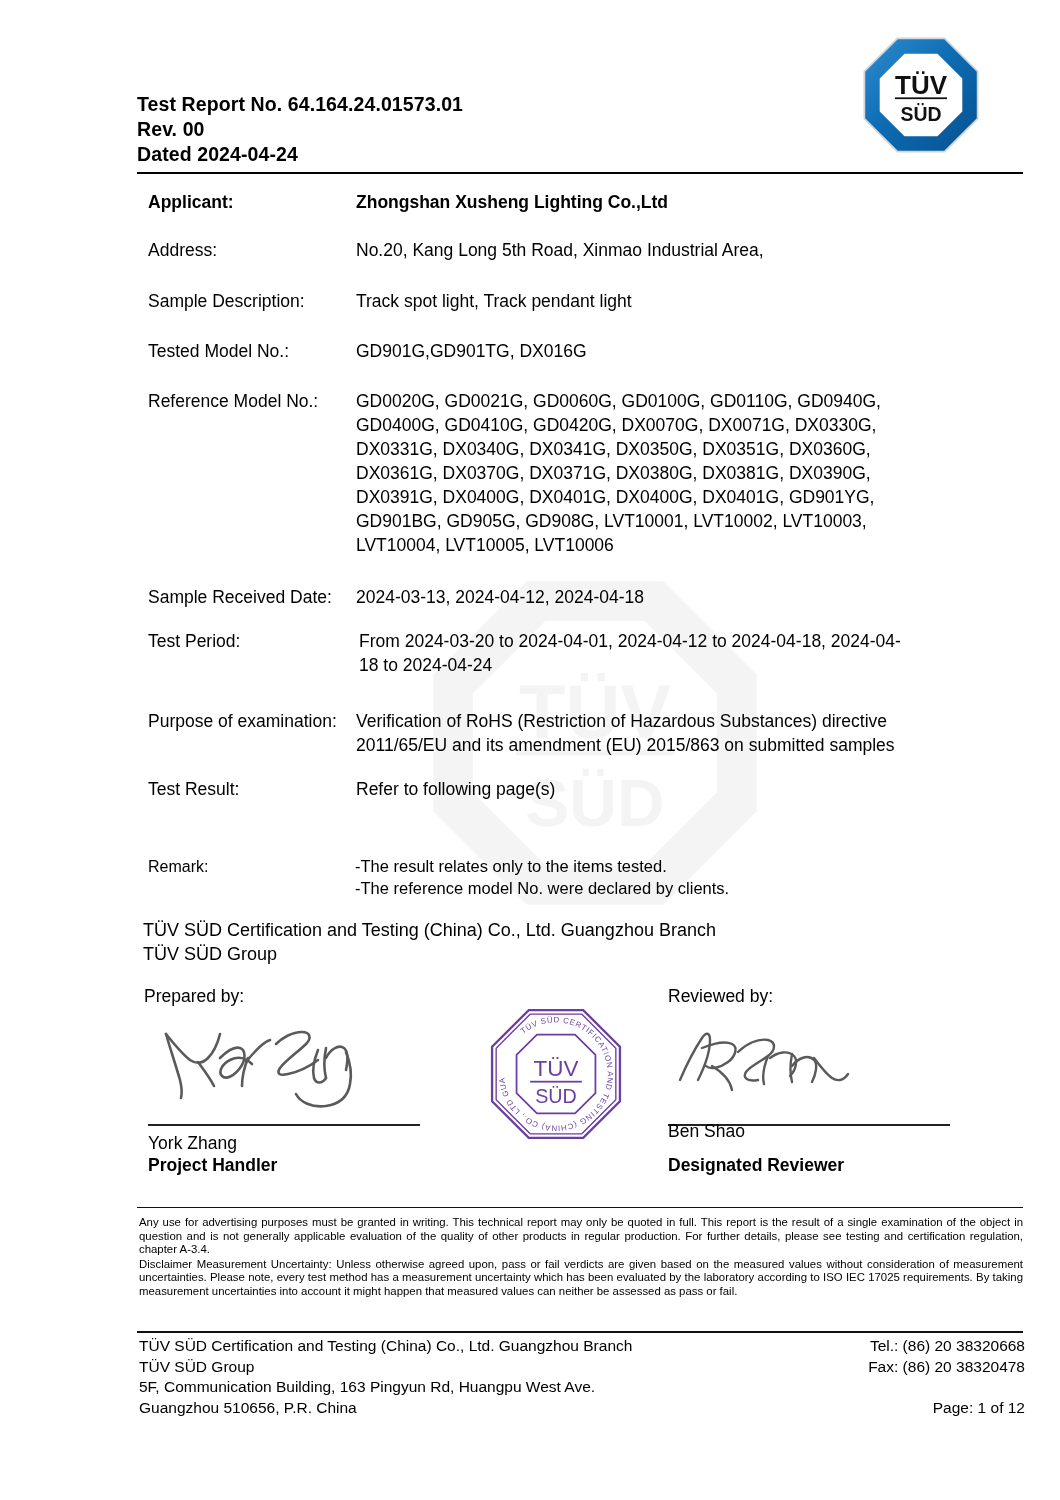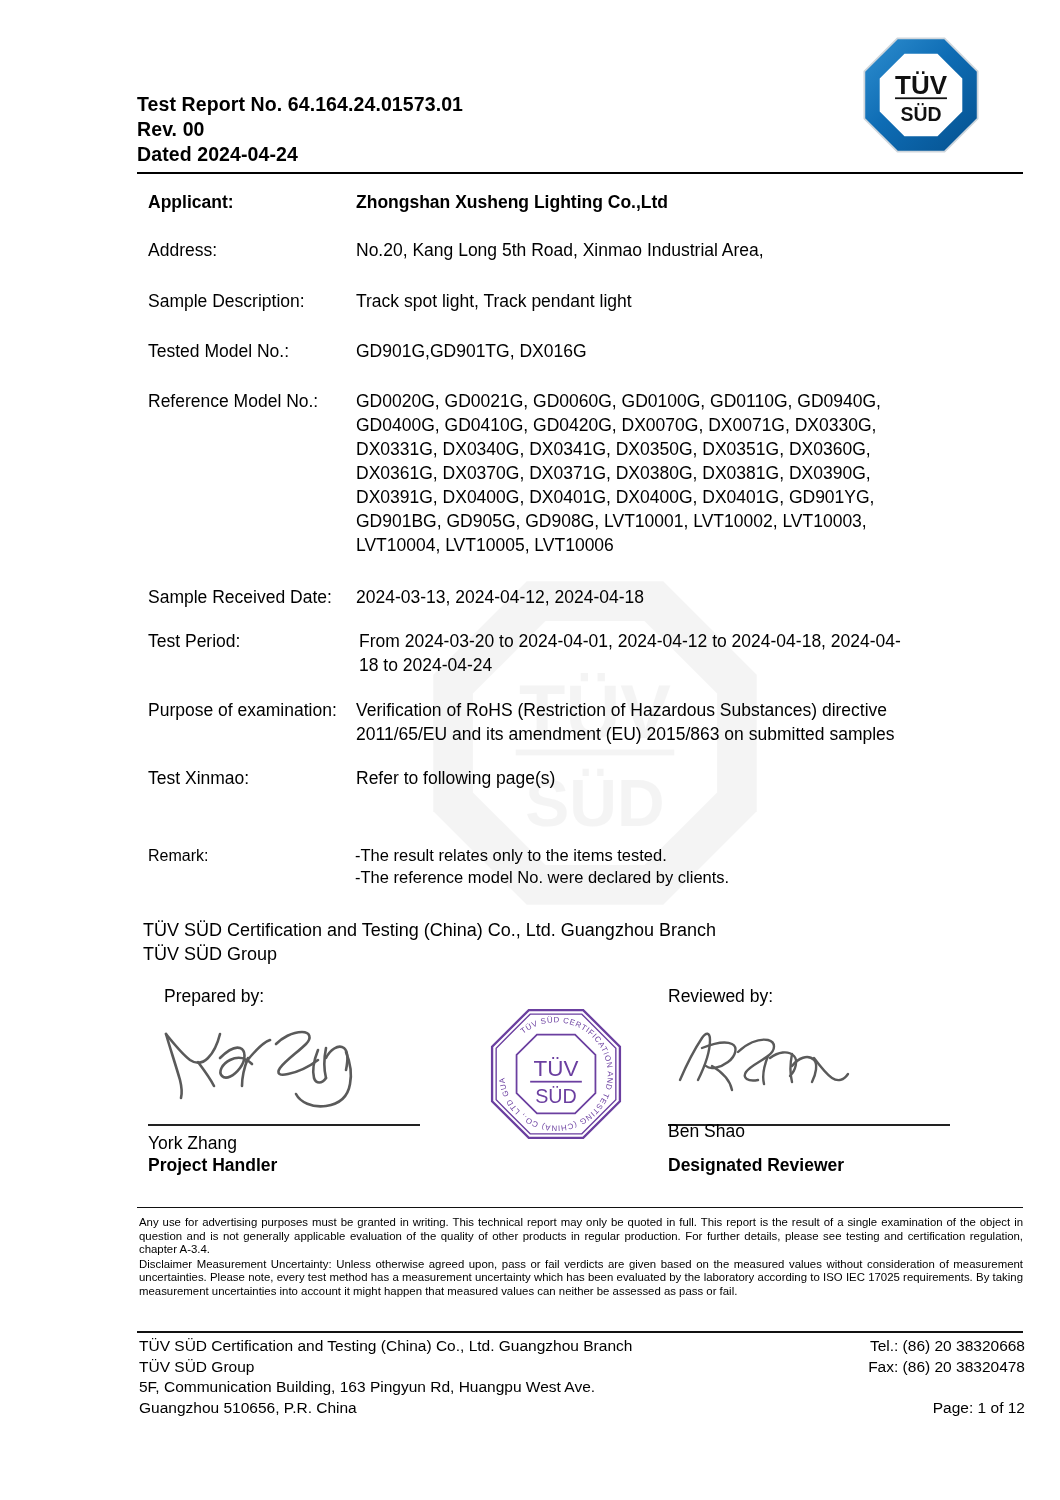--- a/index.html
+++ b/index.html
@@ -99,21 +99,21 @@
   }
   .info-value .ln { display: block; white-space: nowrap; }
 
   .r-applicant { margin-top: 4px; font-weight: bold; }
   .r-address { margin-top: 24px; }
   .r-sampledesc { margin-top: 27px; }
   .r-testedmodel { margin-top: 26px; }
   .r-refmodel { margin-top: 26px; }
   .r-received { margin-top: 28px; }
   .r-period { margin-top: 20px; }
-  .r-purpose { margin-top: 21px; }
+  .r-purpose { margin-top: 32px; }
   .r-result { margin-top: 20px; }
   .r-remark { margin-top: 54px; }
 
   .r-period .info-value { padding-left: 4px; }
   .r-remark .info-label { font-size: 16px; }
   .r-remark .info-value { font-size: 16.5px; line-height: 22px; padding-left: 0px; }
 
   
   .entity-block {
     position: absolute;
@@ -132,21 +132,21 @@
     top: 986px;
     width: 1060px;
     height: 205px;
     z-index: 2;
   }
   .sig-caption {
     position: absolute;
     font-size: 17.5px;
     white-space: nowrap;
   }
-  .sig-caption.left { left: 164px; top: 0px; }
+  .sig-caption.left { left: 144px; top: 0px; }
   .sig-caption.right { left: 668px; top: 0px; }
 
   .sig-line {
     position: absolute;
     height: 1.5px;
     background: #222;
   }
   .sig-line.left { left: 148px; top: 138px; width: 272px; }
   .sig-line.right { left: 668px; top: 138px; width: 282px; }
 
@@ -335,21 +335,21 @@
         <span class="ln">Purpose of</span>
         <span class="ln">examination:</span>
       </div>
       <div class="info-value">
         <span class="ln">Verification of RoHS (Restriction of Hazardous Substances) directive</span>
         <span class="ln">2011/65/EU and its amendment (EU) 2015/863 on submitted samples</span>
       </div>
     </div>
 
     <div class="info-row r-result">
-      <div class="info-label">Test Xinmao:</div>
+      <div class="info-label">Test Result:</div>
       <div class="info-value">Refer to following page(s)</div>
     </div>
 
     <div class="info-row r-remark">
       <div class="info-label">Remark:</div>
       <div class="info-value">
         <span class="ln">-The result relates only to the items tested.</span>
         <span class="ln">-The reference model No. were declared by clients.</span>
       </div>
     </div>

